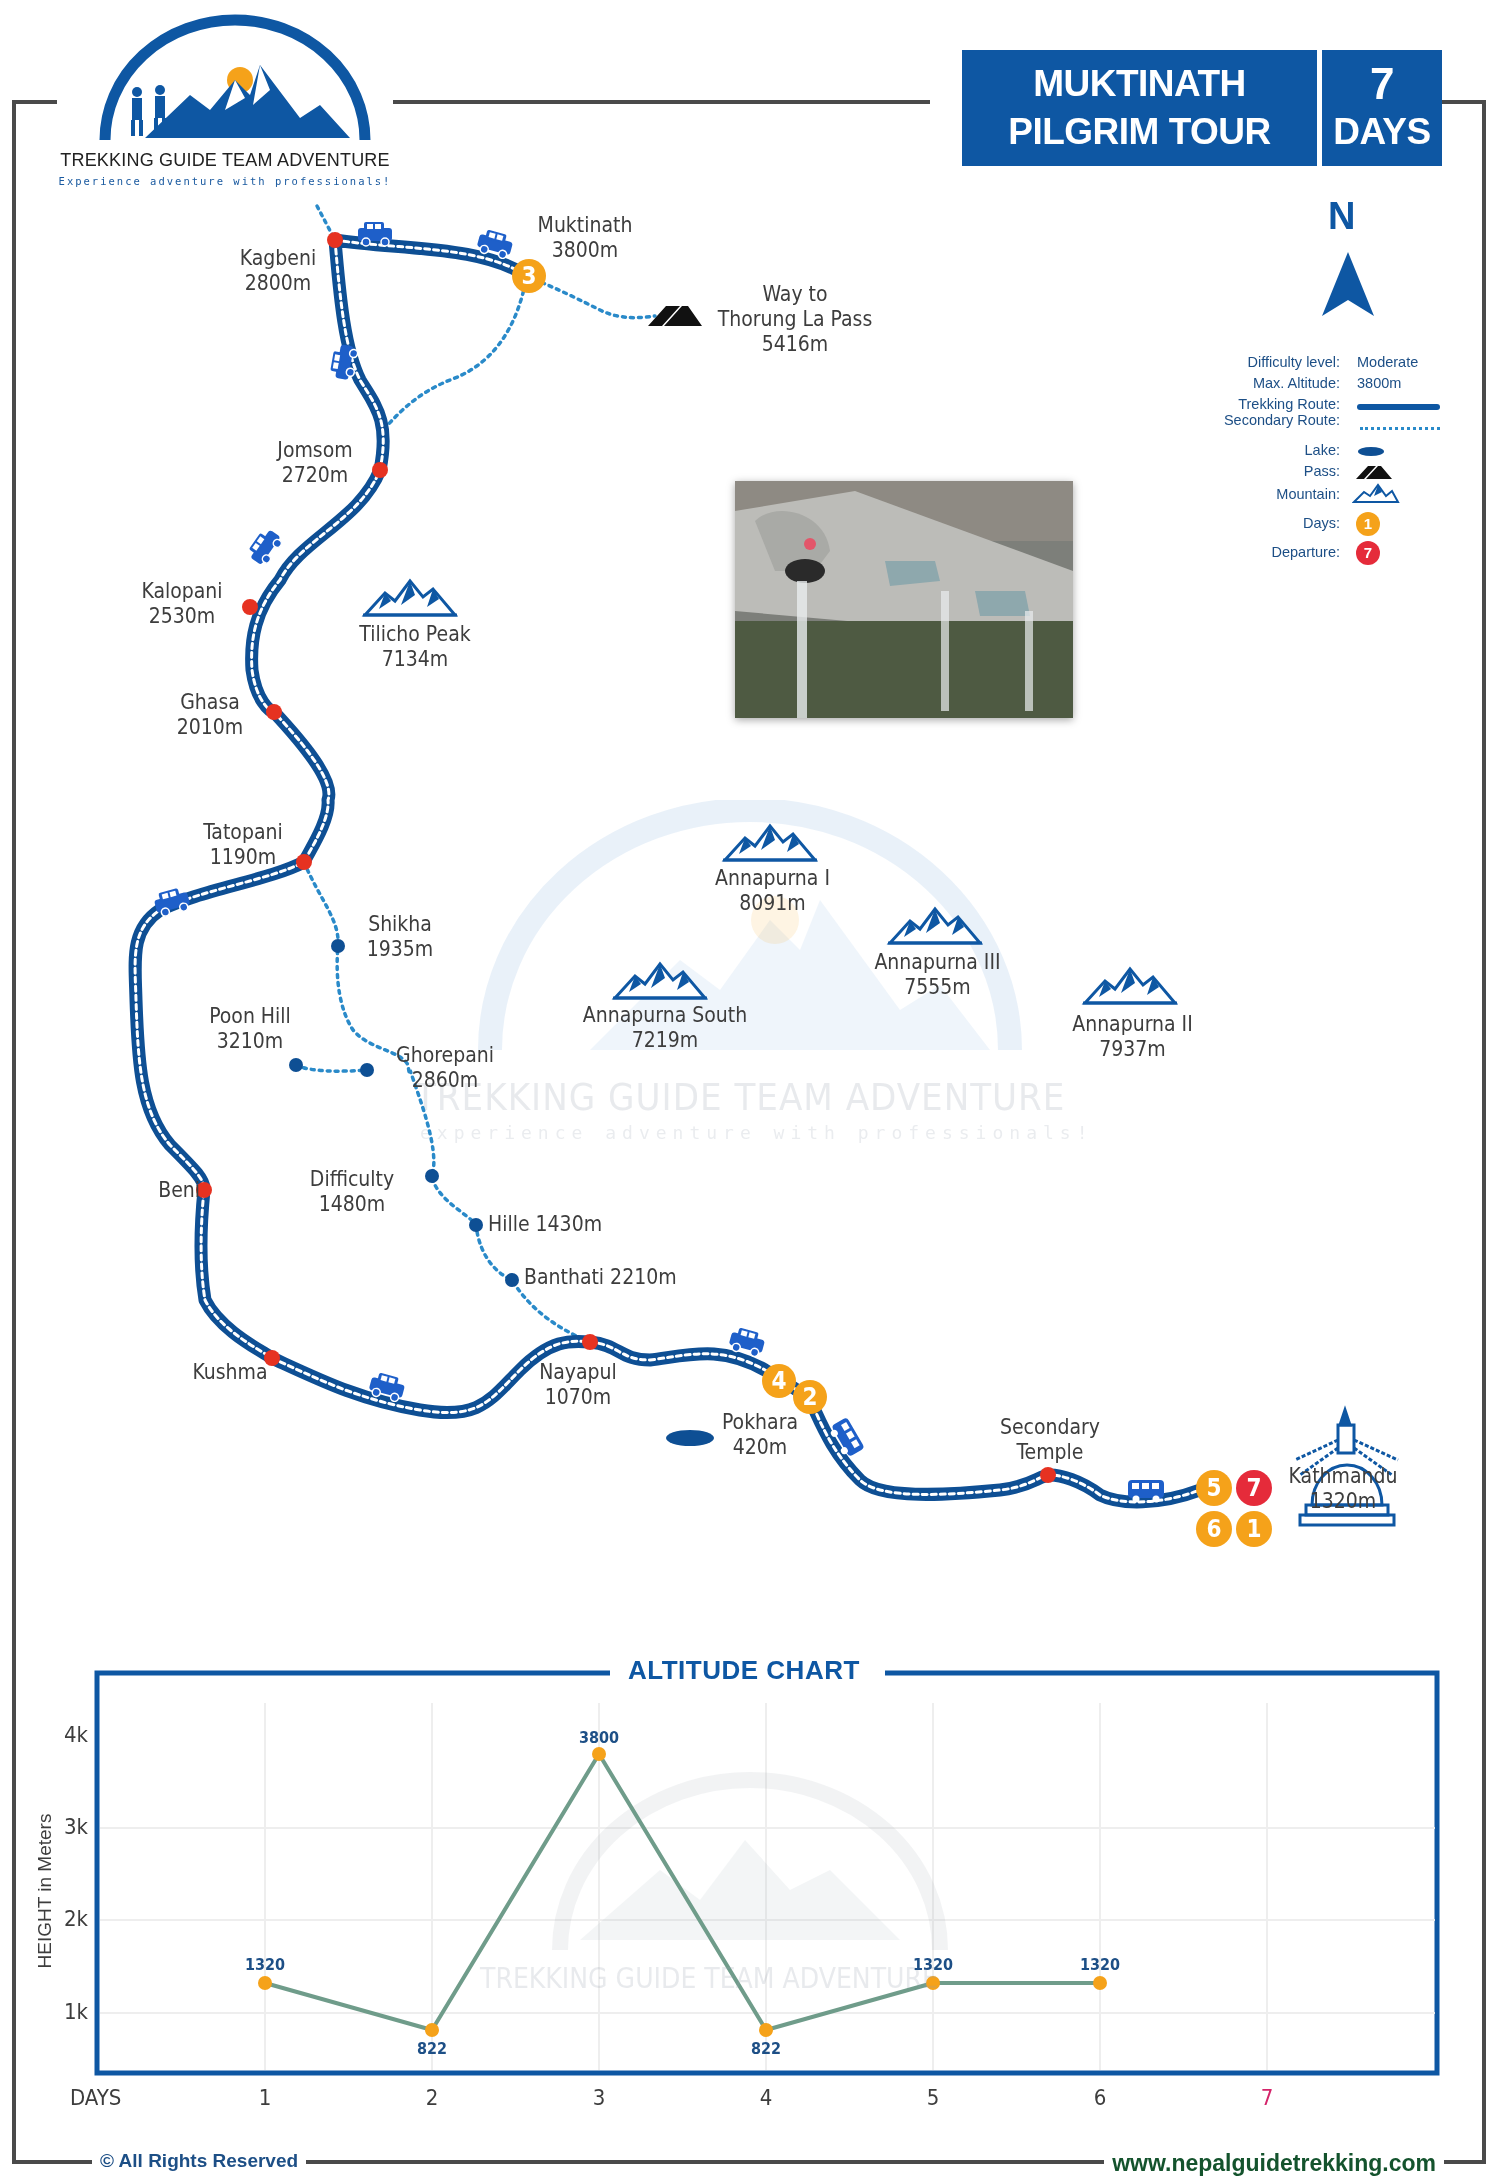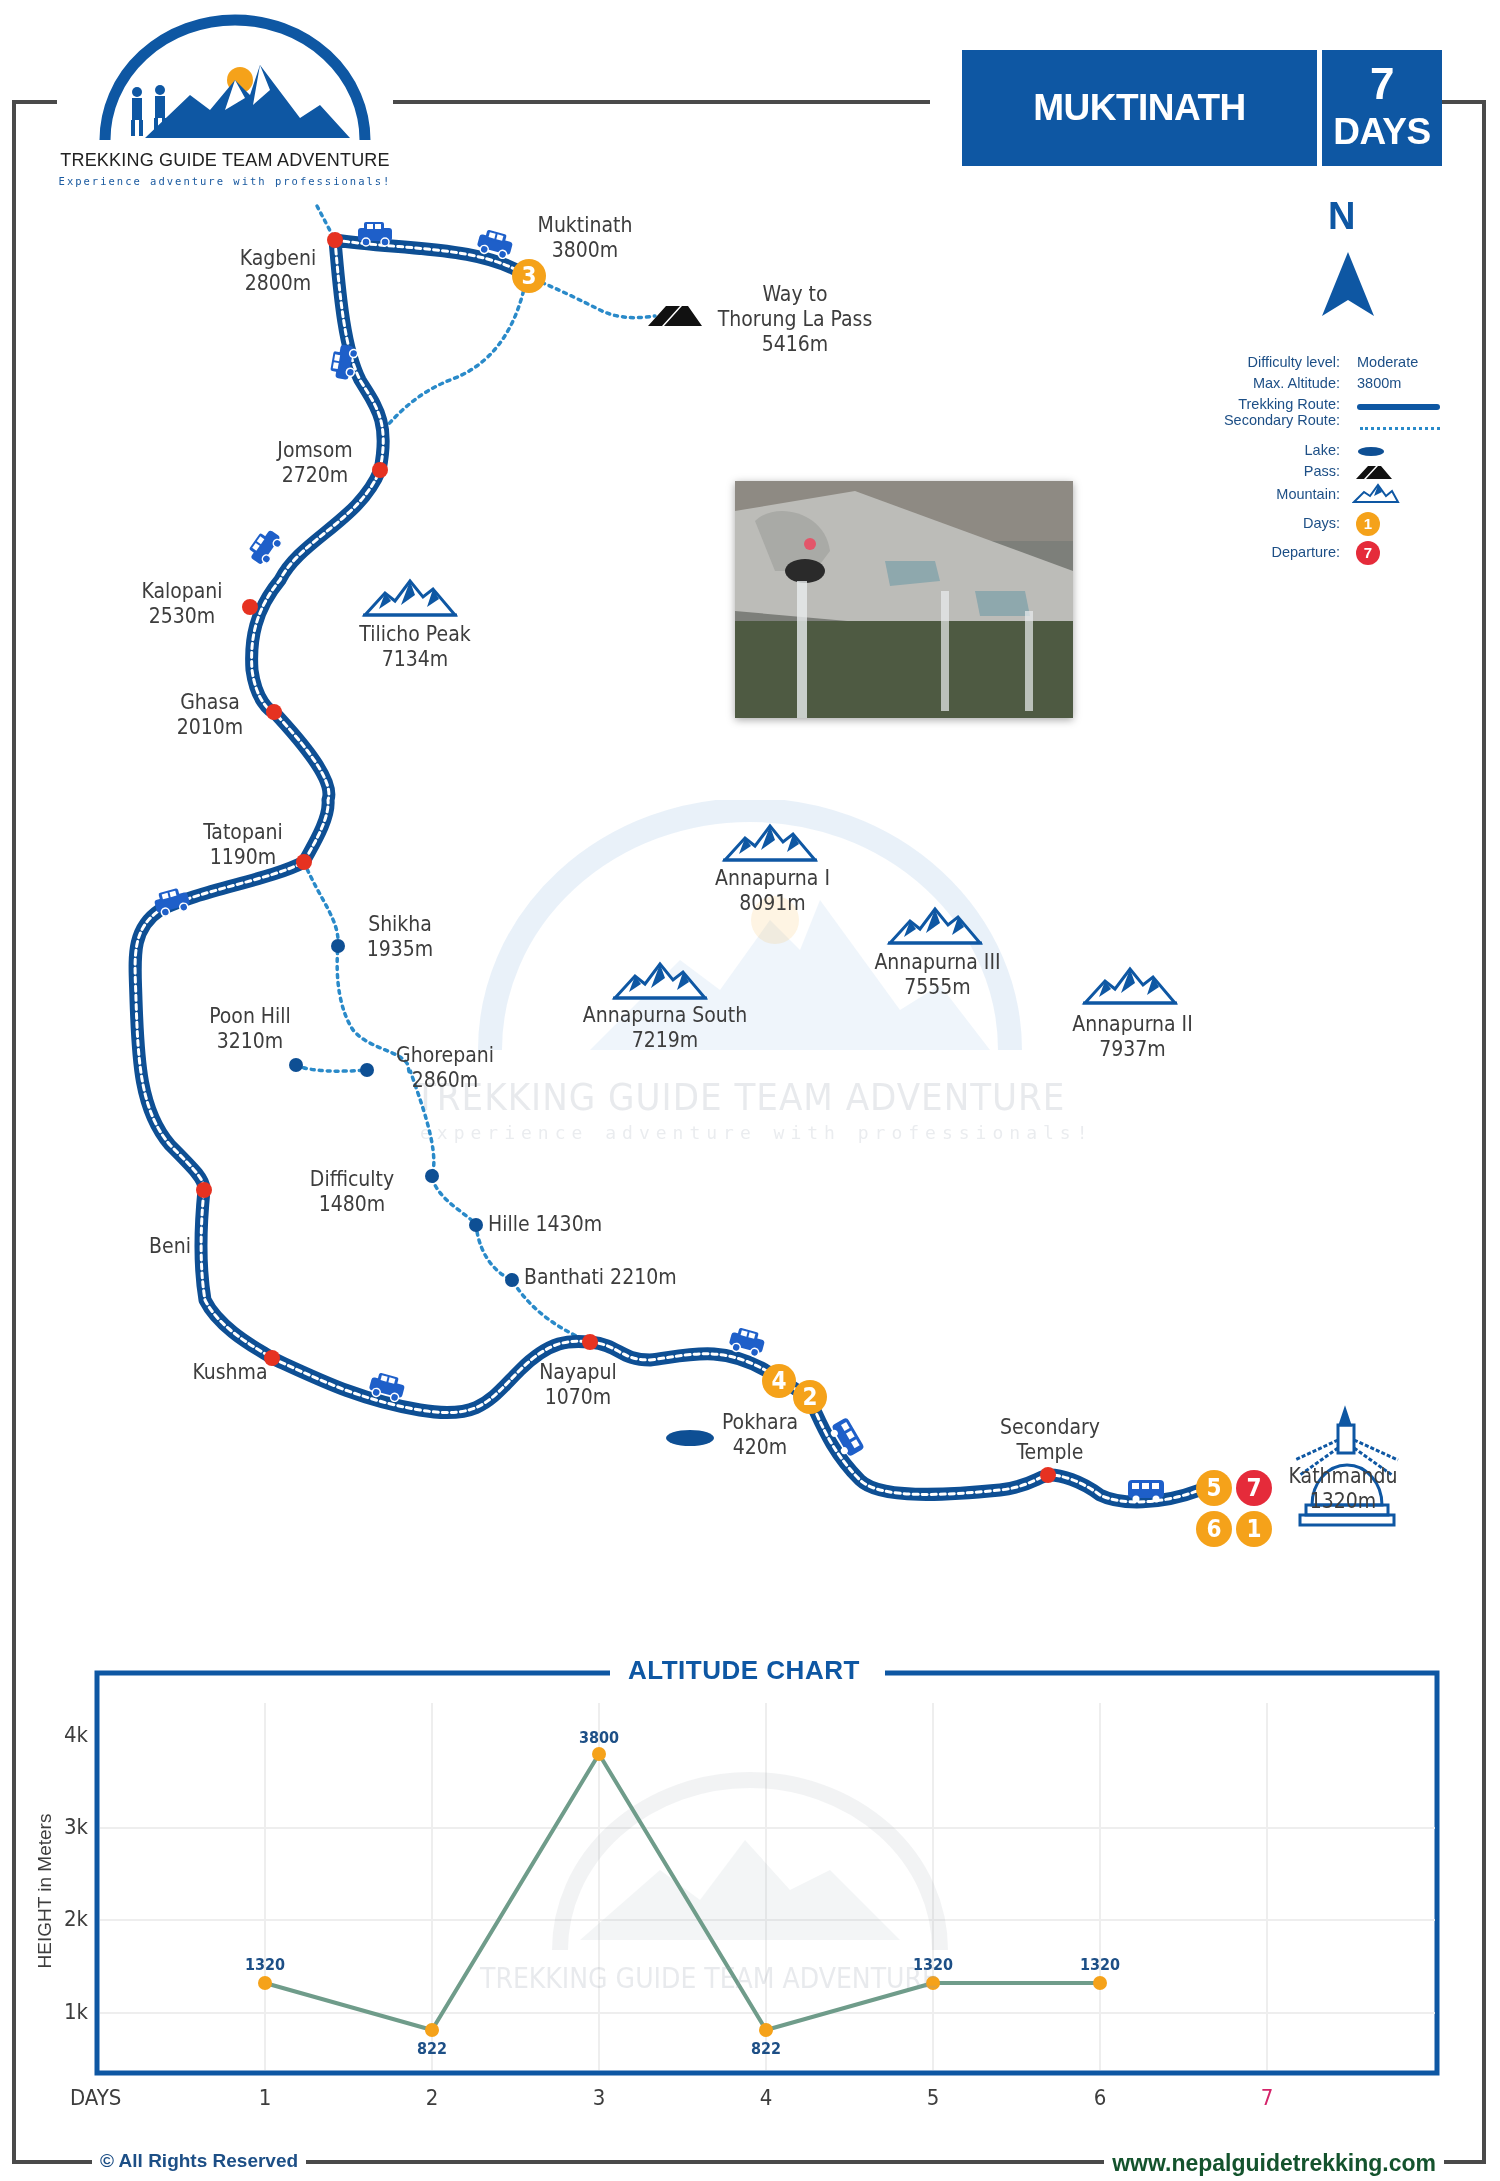--- a/index.html
+++ b/index.html
@@ -55,20 +55,21 @@
         <rect x="69" y="108" width="4" height="18"></rect>
         <rect x="77" y="108" width="4" height="18"></rect>
     </g>
   </svg>
 </div>
 <div class="logo-text">TREKKING GUIDE TEAM ADVENTURE</div>
 <div class="logo-tag">Experience adventure with professionals!</div>
 
 <div class="title-box" style="left:962px;width:355px;">
   <span>MUKTINATH</span>
+  <span>PILGRIM TOUR</span>
 </div>
 <div class="title-box" style="left:1322px;width:120px;">
   <span style="font-size:44px;">7</span>
   <span>DAYS</span>
 </div>
 
 <div class="north-n">N</div>
 <div class="abs" style="left:1320px;top:250px;">
   <svg width="56" height="68" viewBox="0 0 56 68">
       <path d="M28 2 L54 66 L28 50 L2 66 Z" fill="#0e57a3"></path>
@@ -236,21 +237,21 @@
     <div>2530m</div>
   </div>
 <div class="place" style="left:160px;top:690px;width:100px;">
     <div>Ghasa</div>
     <div>2010m</div>
   </div>
 <div class="place" style="left:193px;top:820px;width:100px;">
     <div>Tatopani</div>
     <div>1190m</div>
   </div>
-<div class="place" style="left:140px;top:1234px;width:60px;">
+<div class="place" style="left:140px;top:1178px;width:60px;text-align:right;">
     <div>Beni</div>
   </div>
 <div class="place" style="left:185px;top:1360px;width:90px;">
     <div>Kushma</div>
   </div>
 <div class="place" style="left:528px;top:1360px;width:100px;">
     <div>Nayapul</div>
     <div>1070m</div>
   </div>
 <div class="place" style="left:710px;top:1410px;width:100px;">

